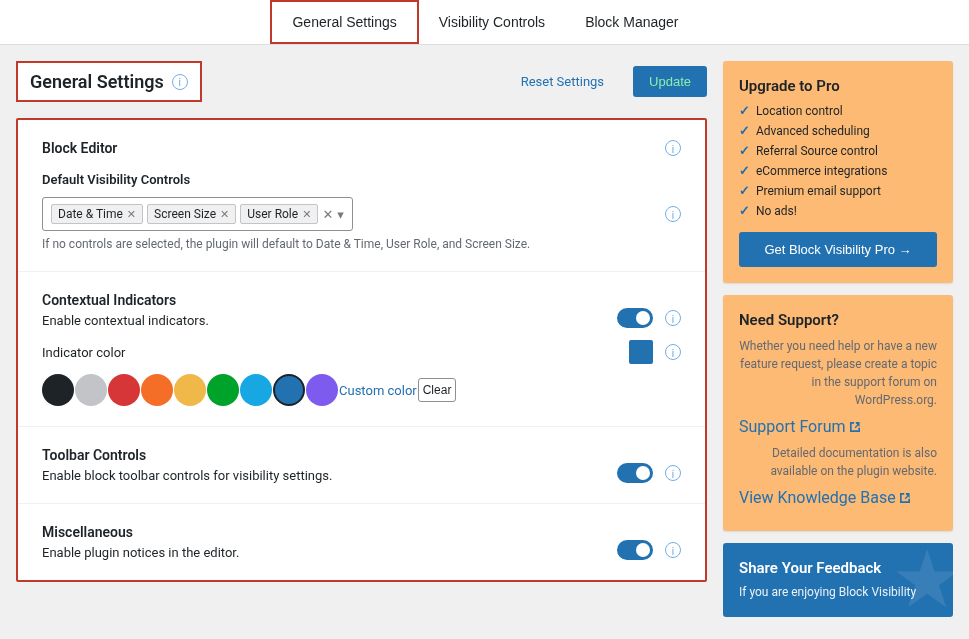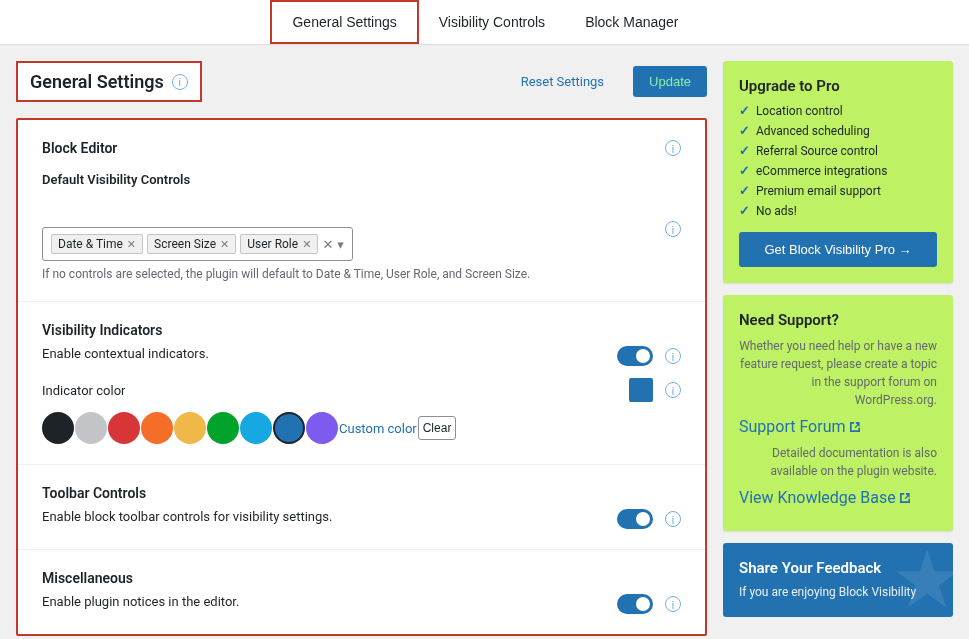--- a/index.html
+++ b/index.html
@@ -26,51 +26,51 @@
 
     .section { padding: 20px 24px; border-bottom: 1px solid #f0f0f0; }
     .section:last-child { border-bottom: none; }
 
     .section-header { display: flex; align-items: center; justify-content: space-between; }
     .section-title { font-size: 14px; font-weight: 600; color: #1d2327; }
 
     .subsection { margin-top: 16px; }
     .subsection-title { font-size: 13px; font-weight: 600; margin-bottom: 10px; }
 
-    .tag-input { display: flex; align-items: center; gap: 4px; border: 1px solid #8c8f94; border-radius: 3px; padding: 6px 8px; max-width: 400px; flex-wrap: wrap; margin-top: 30px; }
+    .tag-input { display: flex; align-items: center; gap: 4px; border: 1px solid #8c8f94; border-radius: 3px; padding: 6px 8px; max-width: 400px; flex-wrap: wrap; }
     .tag { display: inline-flex; align-items: center; gap: 4px; background: #f0f0f1; border: 1px solid #c3c4c7; border-radius: 2px; padding: 2px 6px; font-size: 12px; }
     .tag-remove { cursor: pointer; color: #787c82; font-size: 11px; }
     .tag-input-arrow { margin-left: auto; display: flex; align-items: center; gap: 4px; }
     .tag-input-clear { color: #787c82; cursor: pointer; }
     .tag-input-dropdown { color: #787c82; cursor: pointer; }
 
     .helper-text { font-size: 12px; color: #646970; margin-top: 6px; }
 
-    .toggle-row { display: flex; align-items: flex-start; justify-content: space-between; margin-top: 8px; }
+    .toggle-row { display: flex; align-items: flex-end; justify-content: space-between; }
     .toggle-label { font-size: 13px; color: #1d2327; }
 
     .toggle { position: relative; display: inline-block; width: 36px; height: 20px; }
     .toggle input { opacity: 0; width: 0; height: 0; }
     .toggle-slider { position: absolute; cursor: pointer; top: 0; left: 0; right: 0; bottom: 0; background-color: #2271b1; border-radius: 20px; transition: .3s; }
     .toggle-slider:before { position: absolute; content: ""; height: 14px; width: 14px; left: 3px; bottom: 3px; background-color: white; border-radius: 50%; transition: .3s; transform: translateX(16px); }
 
     .color-row { display: flex; align-items: center; justify-content: space-between; margin-top: 12px; }
     .color-label { font-size: 13px; color: #1d2327; }
     .color-swatch-selected { width: 24px; height: 24px; background: #2271b1; border-radius: 2px; cursor: pointer; }
 
     .color-swatches { display: flex; align-items: center; gap: 1px; margin-top: 10px; flex-wrap: wrap; }
     .color-swatch { width: 32px; height: 32px; border-radius: 50%; cursor: pointer; border: 2px solid transparent; }
     .color-swatch.selected { border-color: #1d2327; }
     .custom-color-link { color: #2271b1; cursor: pointer; font-size: 13px; }
     .clear-btn { border: 1px solid #8c8f94; background: #fff; padding: 4px 4px; border-radius: 3px; cursor: pointer; font-size: 12px; color: #1d2327; }
 
     
     .sidebar { width: 230px; flex-shrink: 0; display: flex; flex-direction: column; gap: 12px; }
 
-    .sidebar-card { background: #bef264; border-radius: 3px; padding: 16px; box-shadow: 0 1px 2px rgba(0,0,0,0.1); }
+    .sidebar-card { background: #fdba74; border-radius: 3px; padding: 16px; box-shadow: 0 1px 2px rgba(0,0,0,0.1); }
 
     .sidebar-card-title { font-size: 15px; font-weight: 600; margin-bottom: 8px; color: #1d2327; }
     .sidebar-card-desc { font-size: 12px; color: #646970; margin-bottom: 12px; line-height: 1.5; }
 
     .pro-features { list-style: none; margin-bottom: 14px; }
     .pro-features li { display: flex; align-items: center; gap: 6px; font-size: 12px; color: #1d2327; margin-bottom: 5px; }
     .check-icon { color: #2271b1; font-weight: bold; font-size: 13px; }
 
     .pro-btn { background: #2271b1; color: #fff; border: none; padding: 10px 14px; border-radius: 3px; cursor: pointer; font-size: 13px; font-weight: 500; width: 100%; text-align: center; display: block; }
 
@@ -137,21 +137,21 @@
               </div>
             </div>
             <span class="info-icon">ℹ</span>
           </div>
           <p class="helper-text">If no controls are selected, the plugin will default to Date &amp; Time, User Role, and Screen Size.</p>
         </div>
       </div>
 
       <div class="section">
         <div class="section-header">
-          <span class="section-title">Visibility Indicators</span>
+          <span class="section-title">Contextual Indicators</span>
         </div>
 
         <div class="toggle-row">
           <span class="toggle-label">Enable contextual indicators.</span>
           <div style="display:flex; align-items:center; gap:12px;">
             <label class="toggle">
               <input type="checkbox" checked="" style="">
               <span class="toggle-slider"></span>
             </label>
             <span class="info-icon">ℹ</span>

